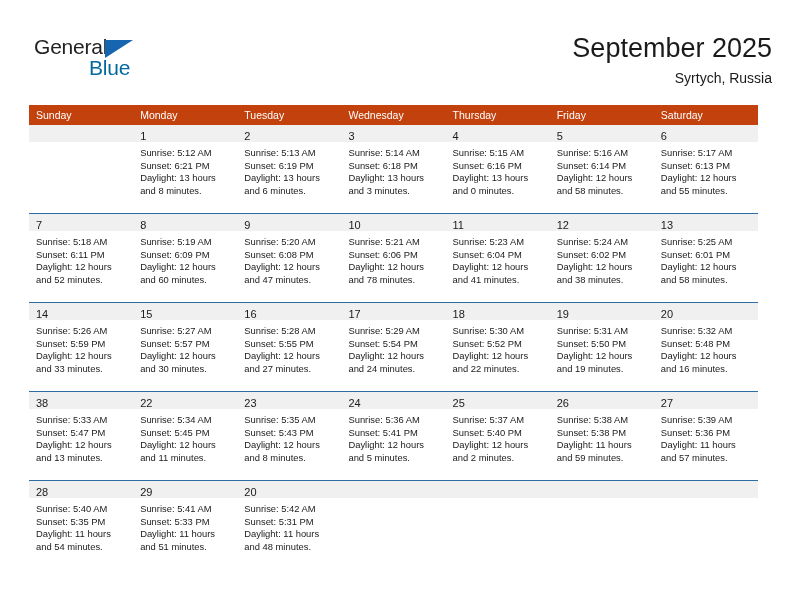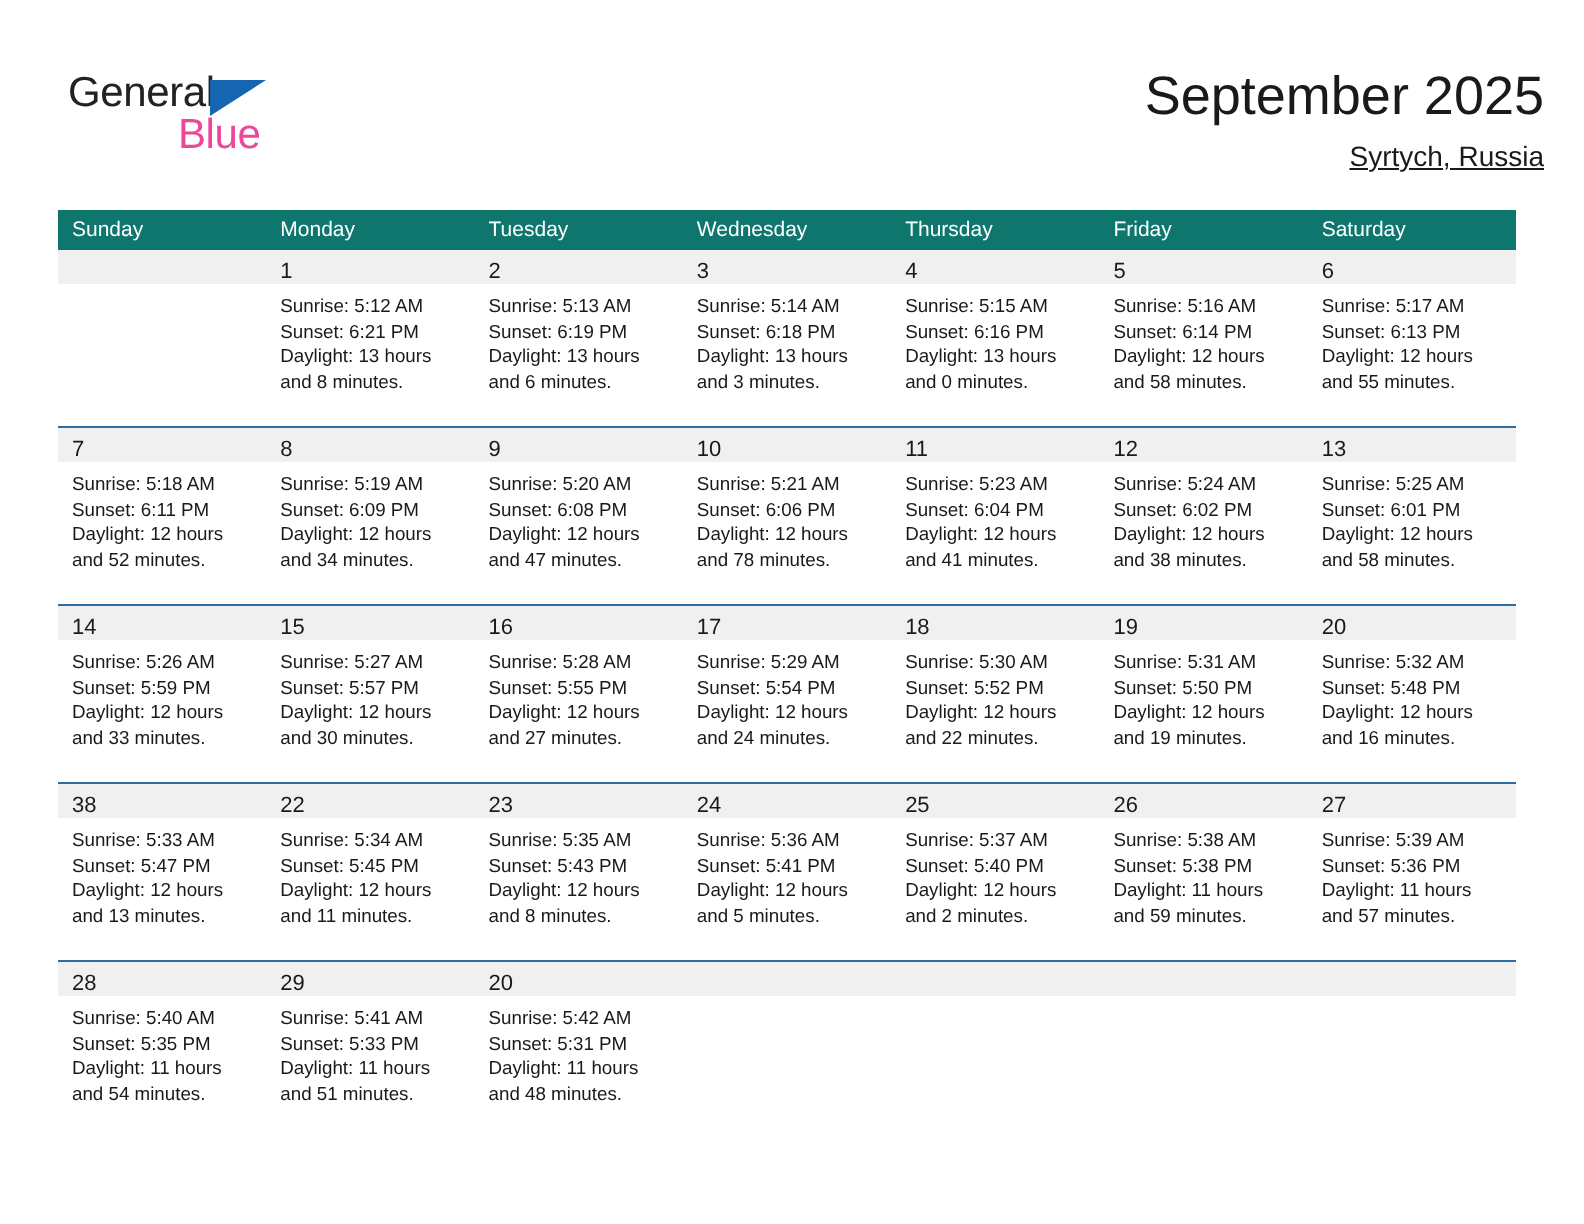--- a/index.html
+++ b/index.html
@@ -54,21 +54,21 @@
     height: 0;
     border-left: 28px solid #1565b0;
     border-bottom: 18px solid transparent;
   }
   .logo-blue {
     position: absolute;
     left: 55px;
     top: 21px;
     font-size: 21px;
     letter-spacing: -0.2px;
-    color: #ec4899;
+    color: #0369a1;
     line-height: 22px;
   }
 
   .title-block {
     position: absolute;
     right: 20px;
     top: 32px;
     text-align: right;
   }
   .cal-title {
@@ -77,34 +77,33 @@
     color: #1a1a1a;
     line-height: 32px;
     white-space: nowrap;
   }
   .cal-subtitle {
     margin-top: 6px;
     font-size: 14px;
     color: #1a1a1a;
     line-height: 16px;
     white-space: nowrap;
-    text-decoration: underline;
   }
 
   
   .calendar {
     position: absolute;
     left: 29px;
     top: 105px;
     width: 729px;
     border-collapse: collapse;
     table-layout: fixed;
   }
   .calendar th {
-    background: #0f766e;
+    background: #c2410c;
     color: #ffffff;
     font-size: 10.5px;
     font-weight: normal;
     text-align: left;
     padding: 4px 0 4px 7px;
     height: 11px;
     border: none;
   }
   .calendar td {
     vertical-align: top;
@@ -267,21 +266,21 @@
               </div>
             </div>
           </td>
           <td>
             <div class="cell">
               <div class="daynum-band"><span class="daynum">8</span></div>
               <div class="cell-body">
                 <div class="cell-line">Sunrise: 5:19 AM</div>
                 <div class="cell-line">Sunset: 6:09 PM</div>
                 <div class="cell-line">Daylight: 12 hours</div>
-                <div class="cell-line">and 34 minutes.</div>
+                <div class="cell-line">and 60 minutes.</div>
               </div>
             </div>
           </td>
           <td>
             <div class="cell">
               <div class="daynum-band"><span class="daynum">9</span></div>
               <div class="cell-body">
                 <div class="cell-line">Sunrise: 5:20 AM</div>
                 <div class="cell-line">Sunset: 6:08 PM</div>
                 <div class="cell-line">Daylight: 12 hours</div>

